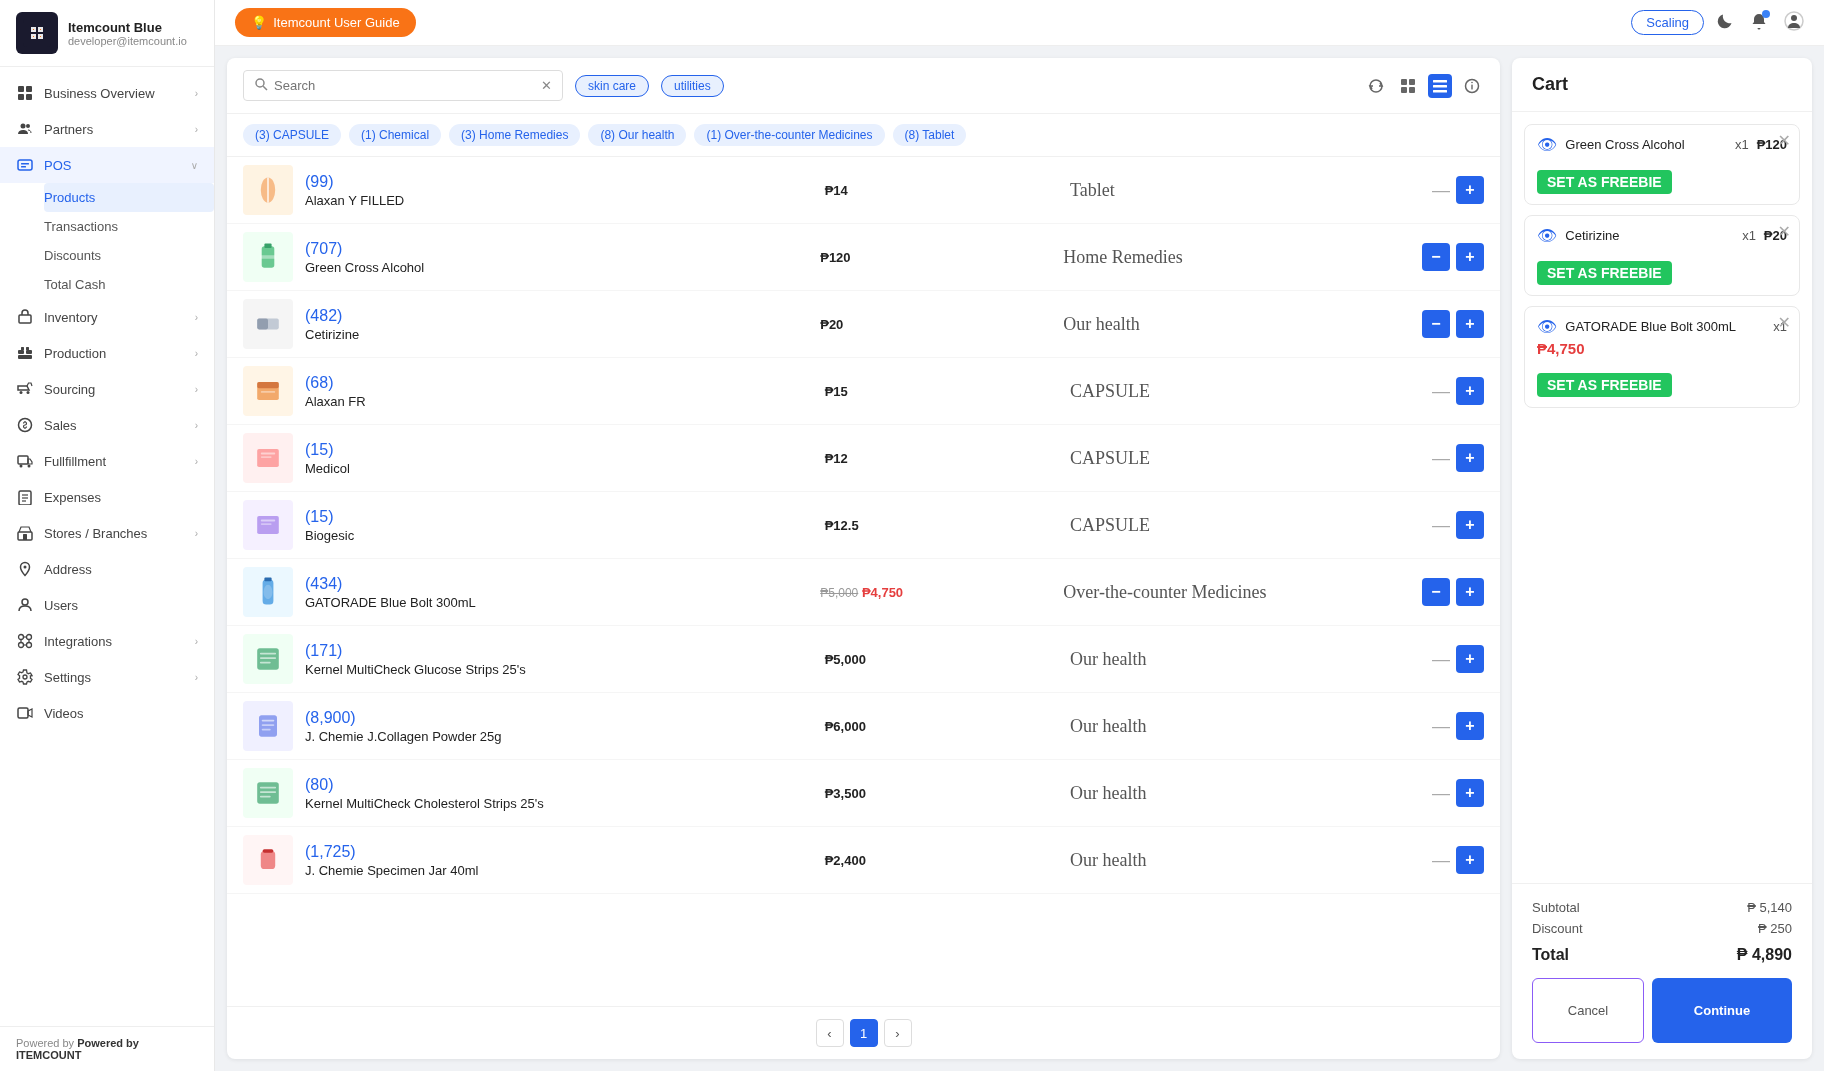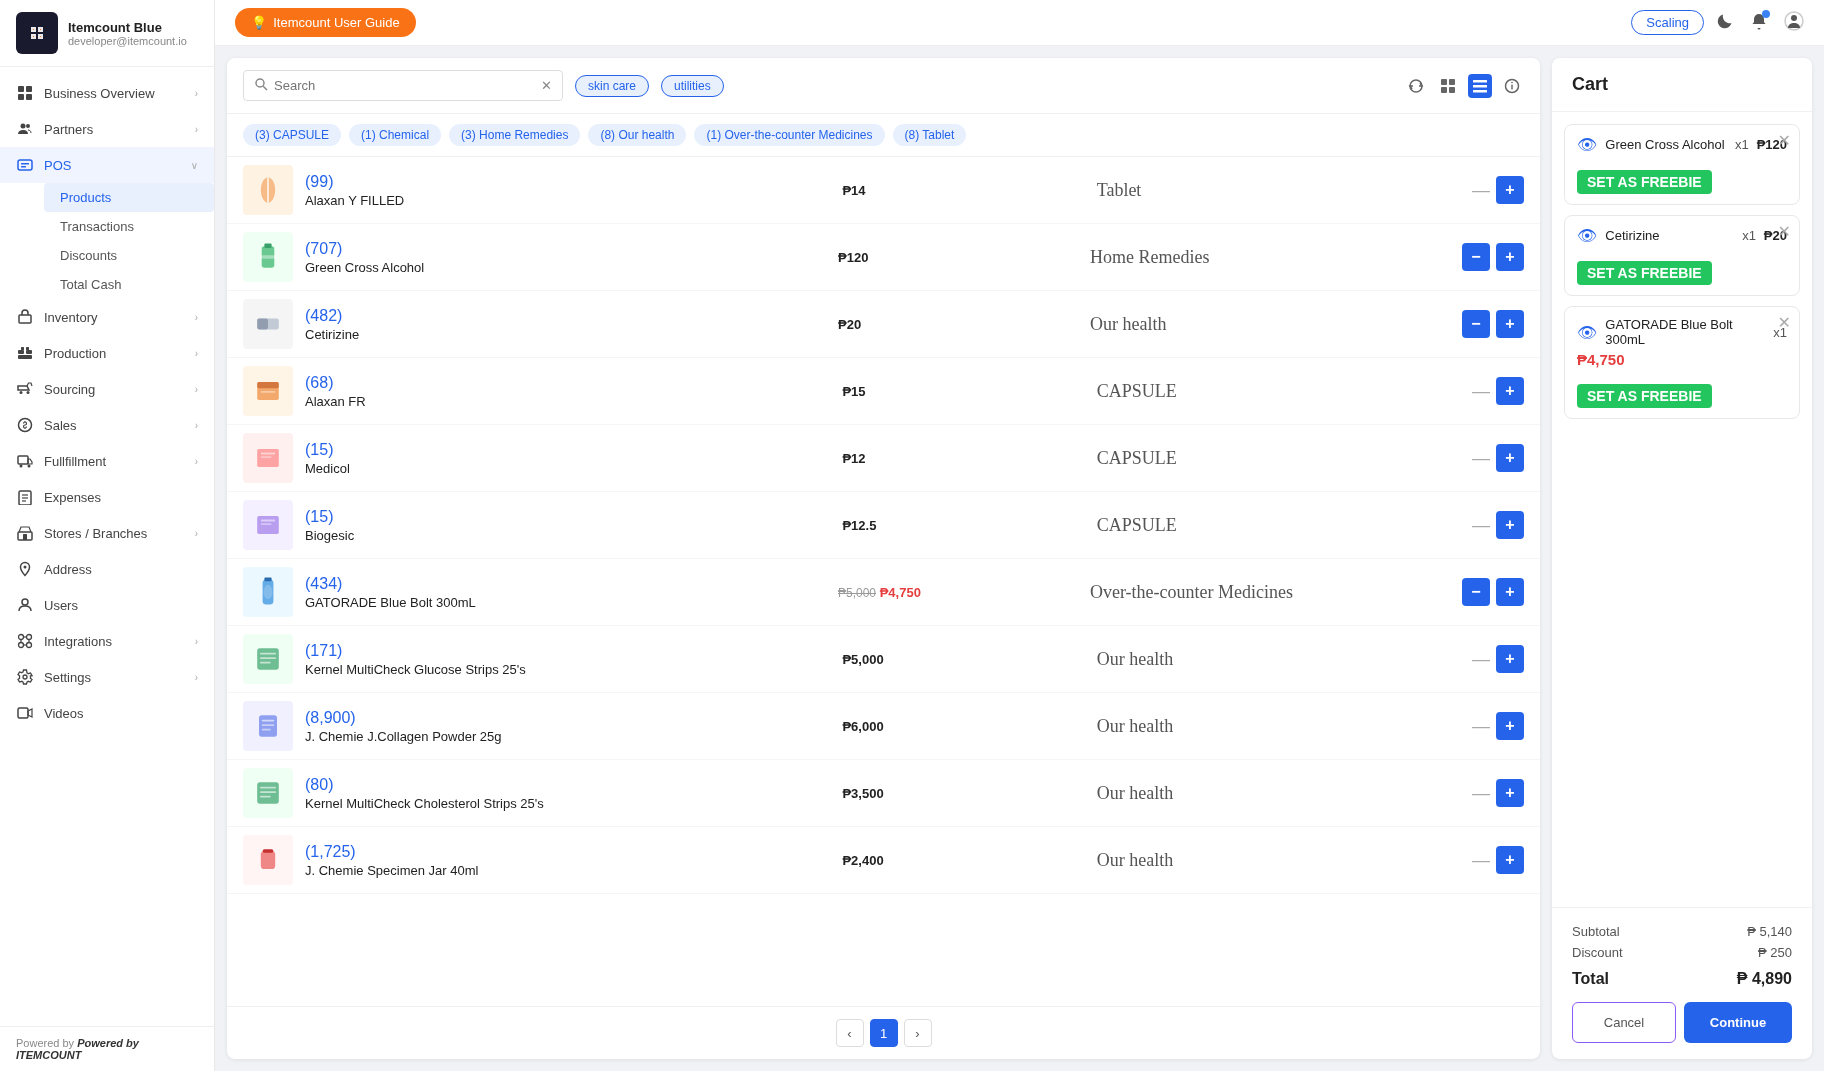--- a/index.html
+++ b/index.html
@@ -13,24 +13,24 @@
     .user-info { display: flex; flex-direction: column; }
     .user-name { font-weight: 600; font-size: 13px; color: #222; }
     .user-email { font-size: 11px; color: #888; }
     .sidebar-nav { flex: 1; overflow-y: auto; padding: 8px 0; }
     .nav-item { display: flex; align-items: center; padding: 9px 16px; cursor: pointer; color: #444; gap: 10px; border-radius: 0; }
     .nav-item.active { background: #f0f4ff; color: #2563eb; }
     .nav-item .nav-icon { width: 18px; height: 18px; display: flex; align-items: center; justify-content: center; flex-shrink: 0; }
     .nav-item .nav-label { flex: 1; font-size: 13px; }
     .nav-item .chevron { font-size: 10px; color: #aaa; }
     .nav-sub { padding-left: 44px; }
-    .nav-sub-item { padding: 7px 16px 7px 16px; cursor: pointer; color: #555; font-size: 13px; }
+    .nav-sub-item { padding: 7px 16px 7px 0; cursor: pointer; color: #555; font-size: 13px; }
     .nav-sub-item.active { color: #2563eb; font-weight: 500; background: #e8f0fe; border-radius: 4px; }
     .sidebar-footer { padding: 10px 16px; border-top: 1px solid #eee; font-size: 11px; color: #888; }
-    .sidebar-footer strong { color: #333; font-style: italic; }
+    .sidebar-footer strong { color: #333; }
 
     
     .main { flex: 1; display: flex; flex-direction: column; overflow: hidden; }
 
     
     .topbar { background: #fff; border-bottom: 1px solid #eee; padding: 8px 20px; display: flex; align-items: center; gap: 12px; }
     .guide-btn { background: #f97316; color: #fff; border: none; border-radius: 20px; padding: 7px 16px; cursor: pointer; display: flex; align-items: center; gap: 6px; font-size: 13px; font-weight: 500; }
     .topbar-spacer { flex: 1; }
     .scaling-btn { border: 1.5px solid #2563eb; color: #2563eb; background: #fff; border-radius: 20px; padding: 4px 14px; font-size: 13px; cursor: pointer; }
     .topbar-icons { display: flex; align-items: center; gap: 16px; }
@@ -75,39 +75,39 @@
     .qty-btn.plus { background: #2563eb; color: #fff; }
     .qty-btn.minus { background: #2563eb; color: #fff; }
     .qty-dash { color: #aaa; font-size: 18px; }
 
     
     .pagination { display: flex; align-items: center; justify-content: center; padding: 12px; gap: 6px; border-top: 1px solid #f0f0f0; }
     .page-btn { width: 28px; height: 28px; border-radius: 4px; border: 1px solid #ddd; background: #fff; cursor: pointer; display: flex; align-items: center; justify-content: center; font-size: 13px; color: #555; }
     .page-btn.active { background: #2563eb; color: #fff; border-color: #2563eb; }
 
     
-    .cart-panel { width: 260px; background: #fff; margin: 12px 12px 12px 0; border-radius: 8px; display: flex; flex-direction: column; box-shadow: 0 1px 4px rgba(0,0,0,0.08); overflow: hidden; }
+    .cart-panel { width: 300px; background: #fff; margin: 12px 12px 12px 0; border-radius: 8px; display: flex; flex-direction: column; box-shadow: 0 1px 4px rgba(0,0,0,0.08); overflow: hidden; }
     .cart-header { padding: 16px 20px; border-bottom: 1px solid #f0f0f0; }
     .cart-title { font-size: 18px; font-weight: 700; color: #222; }
     .cart-items { flex: 1; overflow-y: auto; padding: 12px; display: flex; flex-direction: column; gap: 10px; }
     .cart-item { border: 1px solid #e8e8e8; border-radius: 8px; padding: 10px 12px; position: relative; }
     .cart-item-row { display: flex; align-items: center; gap: 8px; }
     .cart-item-eye { color: #2563eb; font-size: 16px; }
     .cart-item-name { flex: 1; font-size: 13px; color: #222; font-weight: 500; }
     .cart-item-qty { color: #555; font-size: 13px; }
     .cart-item-price { font-size: 13px; font-weight: 600; color: #222; }
     .cart-item-price.red { color: #e53e3e; font-weight: 700; font-size: 15px; }
     .cart-close { position: absolute; top: 6px; right: 8px; color: #aaa; cursor: pointer; font-size: 16px; background: none; border: none; }
     .freebie-btn { background: #22c55e; color: #fff; border: none; border-radius: 4px; padding: 4px 10px; font-size: 14px; cursor: pointer; font-weight: 600; margin-top: 16px; }
     .cart-footer { padding: 16px 20px; border-top: 1px solid #f0f0f0; }
     .cart-summary-row { display: flex; justify-content: space-between; margin-bottom: 6px; font-size: 13px; color: #555; }
     .cart-total-row { display: flex; justify-content: space-between; margin-top: 10px; font-size: 16px; font-weight: 700; color: #222; }
     .cart-buttons { display: flex; gap: 8px; margin-top: 14px; }
     .cancel-btn { flex: 1; border: 1px solid #8b5cf6; background: #fff; color: #555; border-radius: 6px; padding: 10px; cursor: pointer; font-size: 13px; }
-    .continue-btn { flex: 1; border: none; background: #2563eb; color: #fff; border-radius: 6px; padding: 13px; cursor: pointer; font-size: 13px; font-weight: 600; }
+    .continue-btn { flex: 1; border: none; background: #2563eb; color: #fff; border-radius: 6px; padding: 25px; cursor: pointer; font-size: 13px; font-weight: 600; }
   </style>
 </head>
 <body>
 
 <div class="sidebar">
   <div class="sidebar-header">
     <div class="logo-box">
       <svg viewBox="0 0 28 28" fill="none">
         <rect width="28" height="28" rx="4" fill="#1a1a2e"></rect>
         <path d="M8 8h5v5H8zM15 8h5v5h-5zM8 15h5v5H8zM15 15h5v5h-5z" fill="white" opacity="0.9"></path>

